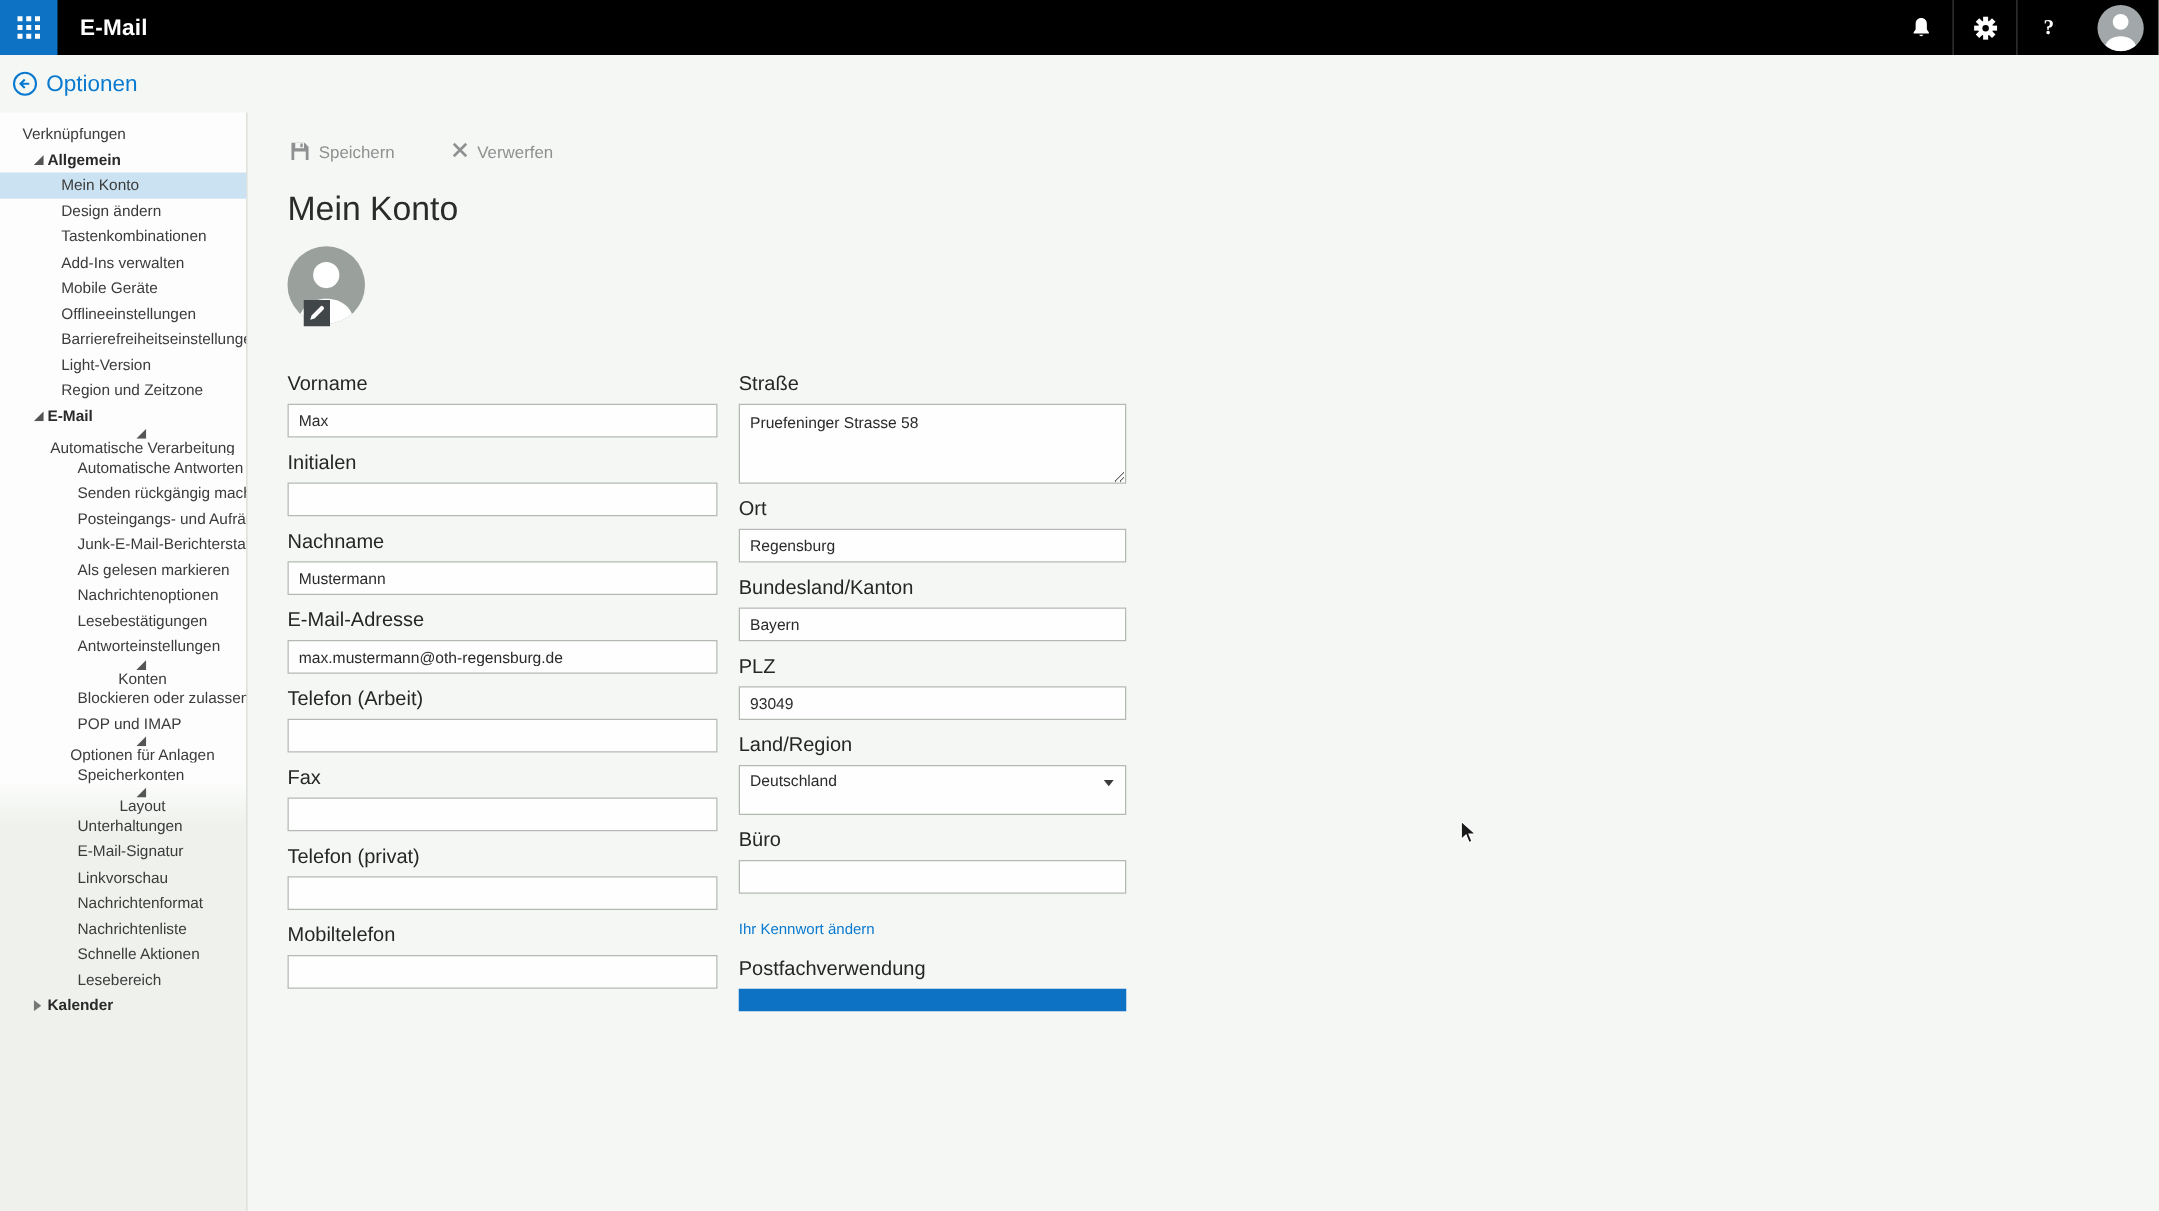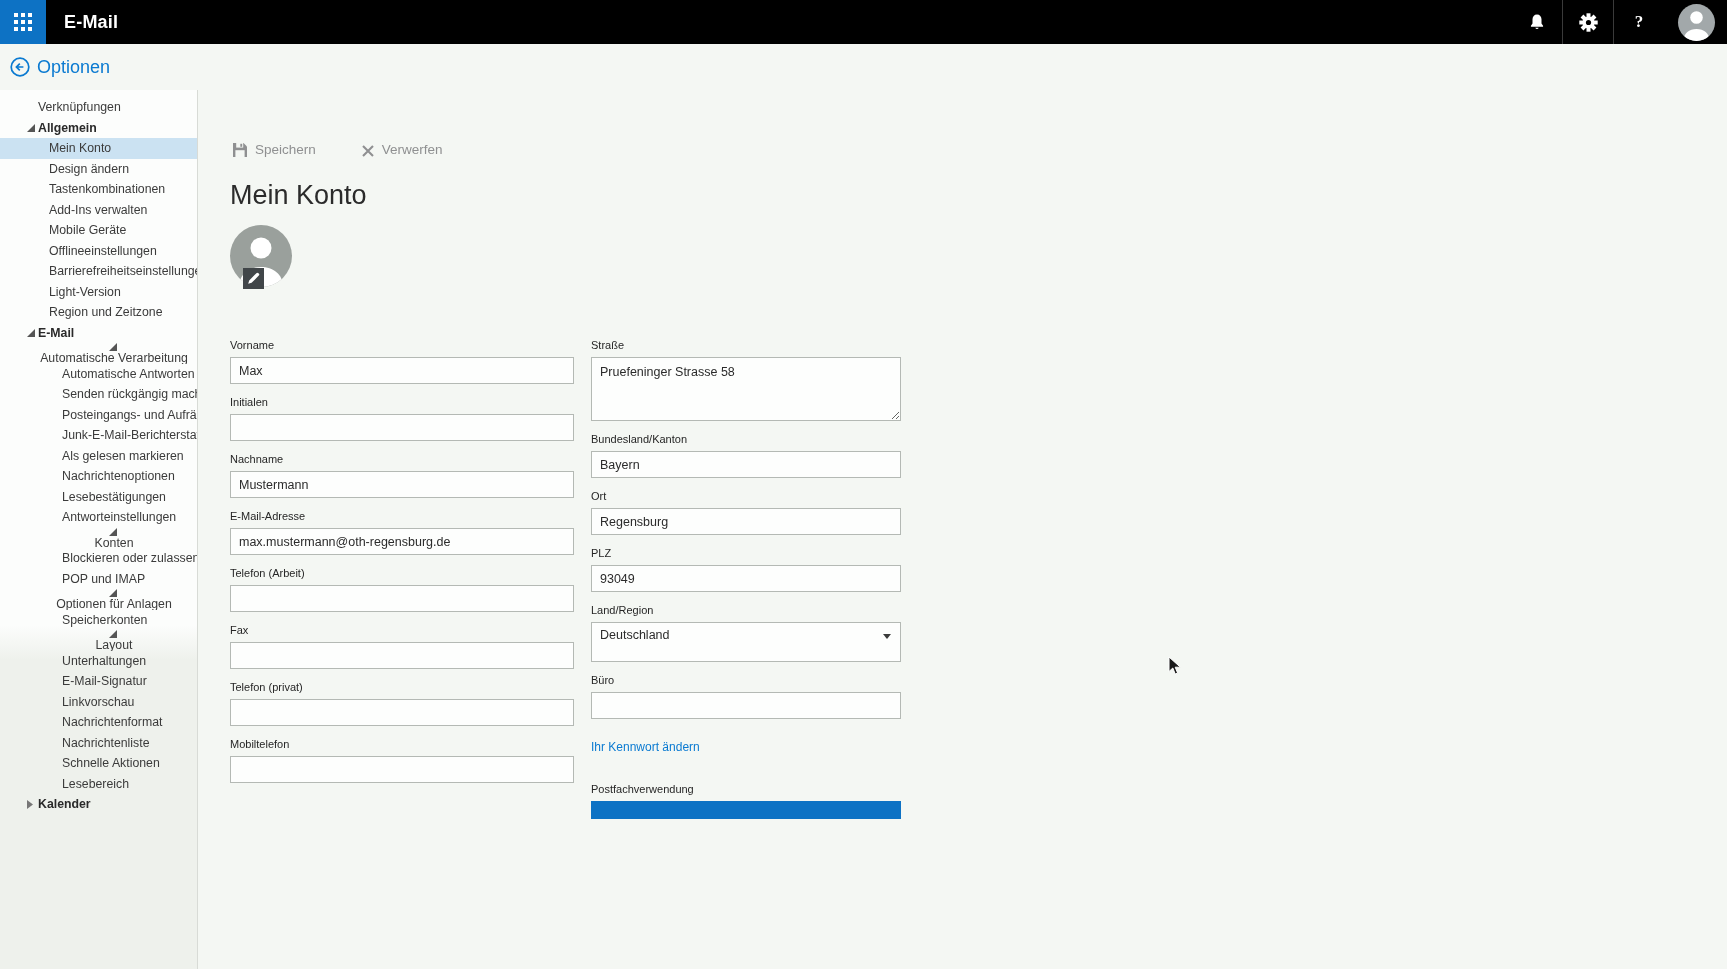--- a/index.html
+++ b/index.html
@@ -24,41 +24,41 @@
   .options-title { color:#0a7ad1; font-size:18px; margin-left:7px; cursor:pointer; }
 
   
   .page { display:flex; height:879px; }
   .sidebar { width:198px; flex:none; border-right:1px solid #d8dbd6; padding-top:7px;
              background:linear-gradient(180deg,#fcfdfc 0,#fcfdfc 535px,#eef1ec 570px,#eef1ec 100%); }
   .side-item { height:20.5px; display:flex; align-items:center; font-size:12.3px; color:#3b3b3b;
                white-space:nowrap; overflow:hidden; cursor:pointer; }
   .side-item.bold { font-weight:700; color:#2a2a2a; }
   .side-item.selected { background:#cbe2f2; }
-  .i0a { padding-left:27px; } .i0 { padding-left:38px; }
+  .i0a { padding-left:27px; } .i0 { padding-left:18px; }
   .i1a { padding-left:31px;flex-direction:column; } .i1 { padding-left:49px; }
   .i2  { padding-left:62px; }
   .tri { display:inline-flex; width:11px; flex:none; }
 
   .content { flex:1; padding:24px 0 0 32px; position:relative; }
   .toolbar { display:flex; align-items:center; color:#8f9091; font-size:13.5px; margin-left:3px; }
-  .tool-btn { display:flex; align-items:flex-end; margin-right:46px; cursor:default;margin-top:28px; }
+  .tool-btn { display:flex; align-items:flex-start; margin-right:46px; cursor:default; }
   .tool-btn svg { margin-right:8px; }
   .page-title { font-size:27px; font-weight:300; color:#2b2b2b; margin-top:23px; }
 
   .avatar-wrap { position:relative; width:64px; height:66px; margin-top:14px; }
   .avatar-circle { width:62px; height:62px; border-radius:50%; background:#9aa09c; overflow:hidden; }
   .edit-badge { position:absolute; left:13px; top:43px; width:21px; height:21px; background:#414649;
                 display:flex; align-items:center; justify-content:center; cursor:pointer; }
 
   .form { display:flex; margin-top:36px; }
   .col-left  { width:344px; margin-right:17px; }
   .col-right { width:310px; }
   .field { margin-bottom:12px; }
-  .f-label { font-size:11px; color:#262626; margin-bottom:6px; display:block;margin-top:12px; }
+  .f-label { font-size:16px; color:#262626; margin-bottom:6px; display:block; }
   .req { color:#a4262c; margin-left:2px; }
   .f-input { width:100%; height:27px; border:1px solid #b4b9b4; background:#fdfefd; padding:0 8px;
              font:12.5px "Liberation Sans", sans-serif; color:#2b2b2b; display:block; }
   textarea.f-input { height:64px; padding:6px 8px; resize:both; line-height:1.4; }
   .f-select { position:relative; width:100%; height:40px; border:1px solid #b4b9b4; background:#fdfefd;
               font-size:12.5px; color:#2b2b2b; line-height:25px; padding:0 8px; cursor:pointer; }
   .f-select .arr { position:absolute; right:9px; top:11px; width:0; height:0;
                    border-left:4px solid transparent; border-right:4px solid transparent; border-top:5px solid #3b3b3b; }
 
   .pw-link { color:#0a7ad1; font-size:12px; margin:9px 0 17px; display:inline-block; cursor:pointer; }
@@ -346,26 +346,26 @@
             <input type="text" class="f-input" style="">
           </div>
         </div>
       <div class="col-right">
         <div>
             <div class="field">
               <span class="f-label">Straße</span>
               <textarea class="f-input" style="">Pruefeninger Strasse 58</textarea>
             </div>
             <div class="field">
+              <span class="f-label">Ort</span>
+              <input type="text" class="f-input" value="Regensburg" style="">
+            </div>
+            <div class="field">
               <span class="f-label">Bundesland/Kanton</span>
               <input type="text" class="f-input" value="Bayern" style="">
-            </div>
-            <div class="field">
-              <span class="f-label">Ort</span>
-              <input type="text" class="f-input" value="Regensburg" style="">
             </div>
             <div class="field">
               <span class="f-label">PLZ</span>
               <input type="text" class="f-input" value="93049" style="">
             </div>
             <div class="field">
               <span class="f-label">Land/Region</span>
               <div class="f-select"><span>Deutschland</span><span class="arr"></span></div>
             </div>
             <div class="field">

